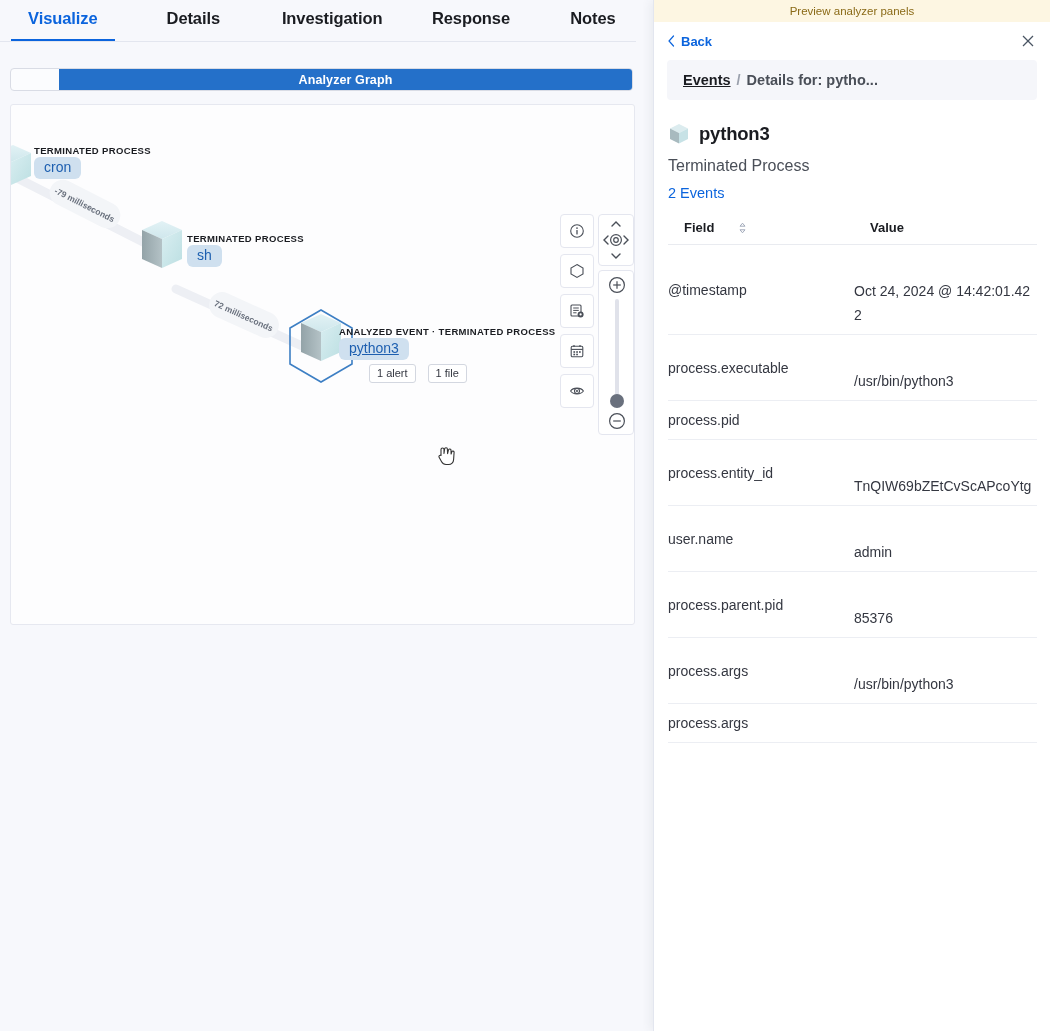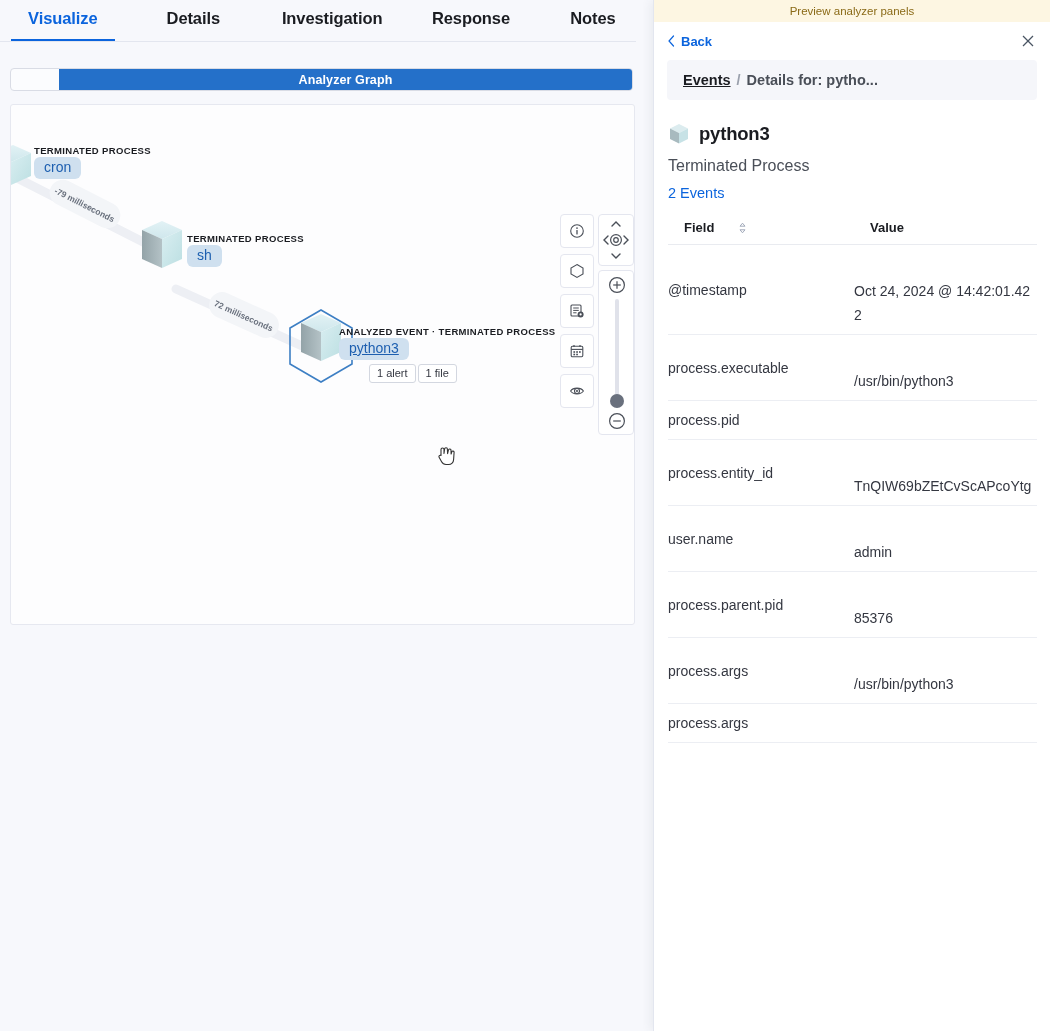--- a/index.html
+++ b/index.html
@@ -95,21 +95,21 @@
     display: inline-block;
     background: #cfe0ef;
     border-radius: 6px;
     padding: 2px 10px 3px 10px;
     font-size: 14px;
     color: #1d5fb0;
     line-height: 17px;
     white-space: nowrap;
   }
   .node-name-pill.linky { text-decoration: underline; }
-  .badges { margin-top: 4px; display: flex; gap: 2px; padding-left: 30px; }
+  .badges { margin-top: 4px; display: flex; gap: 12px; padding-left: 30px; }
   .badge {
     border: 1px solid #d3d7e0;
     background: #ffffff;
     border-radius: 3px;
     font-size: 11px;
     color: #343741;
     padding: 2px 7px 2px 7px;
     line-height: 13px;
     cursor: pointer;
   }

